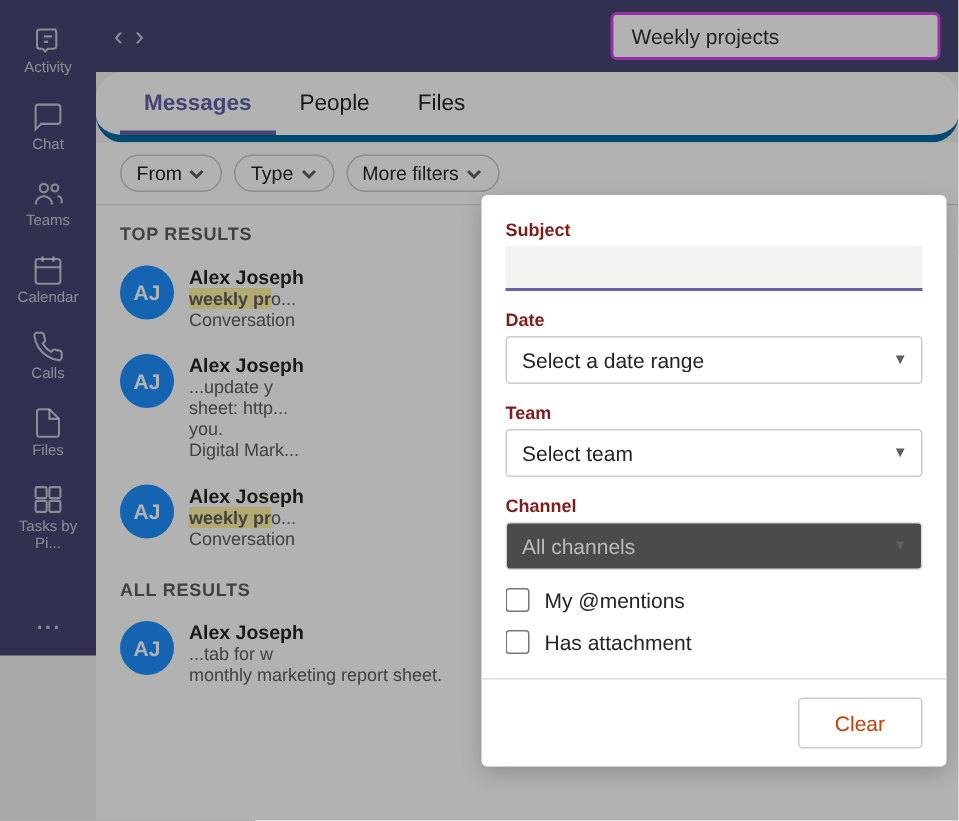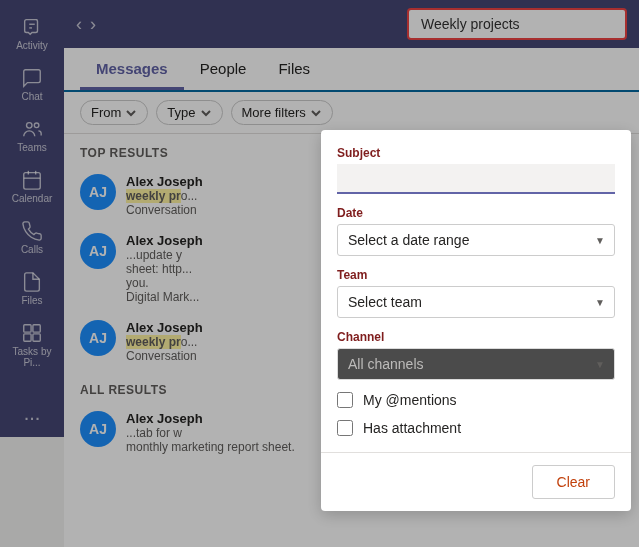--- a/index.html
+++ b/index.html
@@ -80,35 +80,36 @@
       cursor: pointer;
       color: rgba(255,255,255,0.7);
       background: none;
       border: none;
       font-size: 18px;
       line-height: 1;
     }
     .search-box {
       margin-left: auto;
       background: #fff;
-      border: 2px solid #ef4444;
+      border: 2px solid #d946ef;
       border-radius: 4px;
       padding: 6px 12px;
       font-size: 14px;
       width: 220px;
       outline: none;
       color: #333;
     }
 
     
     .tabs {
       background: #fff;
       display: flex;
       padding: 0 16px;
-      border-bottom: 2px solid #0369a1;
+      border-bottom: 5px solid #0369a1;
+      border-radius: 18px;
     }
     .tab {
       padding: 12px 16px 10px;
       cursor: pointer;
       color: #252423;
       font-size: 15px;
       font-weight: 400;
       border-bottom: 3px solid transparent;
       text-decoration: none;
     }

